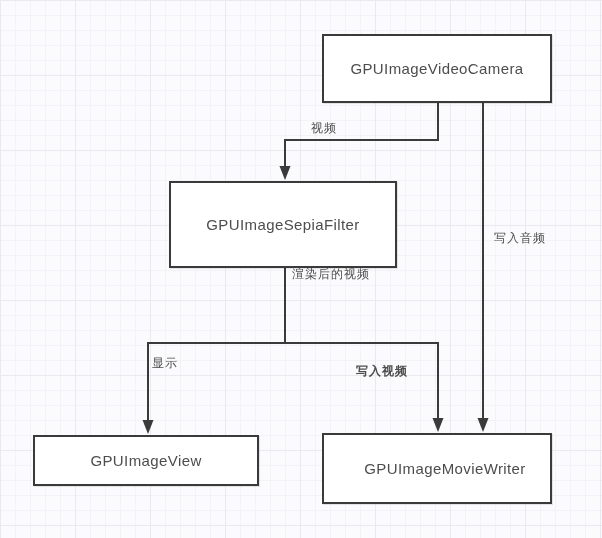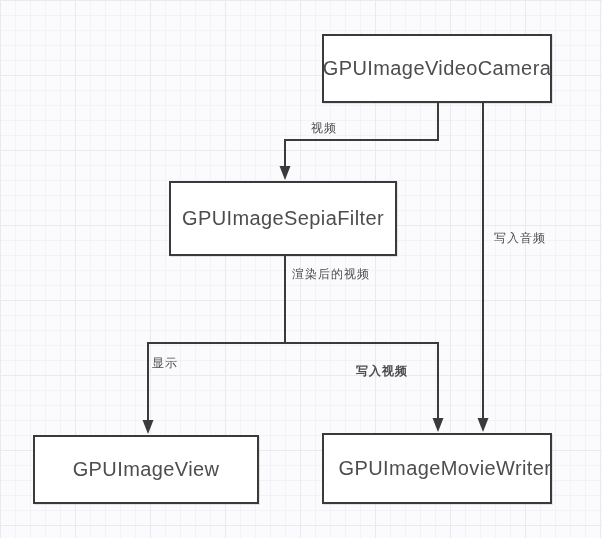--- a/index.html
+++ b/index.html
@@ -32,27 +32,27 @@
   }
   .node {
     position: absolute;
     box-sizing: border-box;
     border: 2px solid #3a3a3a;
     background: #ffffff;
     display: flex;
     align-items: center;
     justify-content: center;
     color: #4d4d4d;
-    font-size: 20px;
+    font-size: 15px;
     letter-spacing: 0.4px;
     box-shadow: 1px 1px 0 rgba(60,60,60,0.12);
   }
   .node-camera { left: 322px; top: 34px;  width: 230px; height: 69px; }
-  .node-sepia  { left: 169px; top: 181px; width: 228px; height: 75px; }
-  .node-view   { left: 33px;  top: 435px; width: 226px; height: 69px; }
+  .node-sepia  { left: 169px; top: 181px; width: 228px; height: 87px; }
+  .node-view   { left: 33px;  top: 435px; width: 226px; height: 51px; }
   .node-writer { left: 322px; top: 433px; width: 230px; height: 71px; padding-left: 16px; }
   .edge-label {
     position: absolute;
     color: #4d4d4d;
     font-size: 12px;
     letter-spacing: 1px;
     white-space: nowrap;
   }
   .lbl-video    { left: 311px; top: 120px; }
   .lbl-rendered { left: 292px; top: 266px; font-family: Liberation Serif, serif; }

